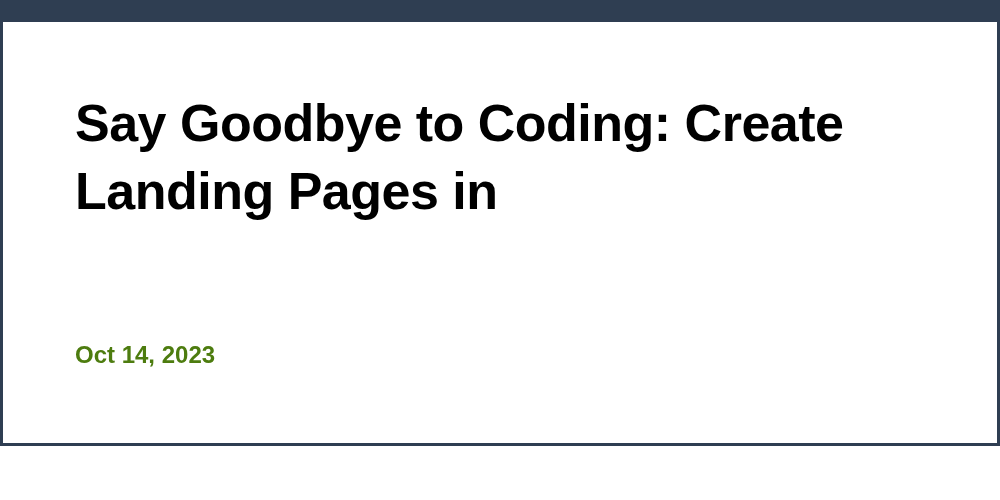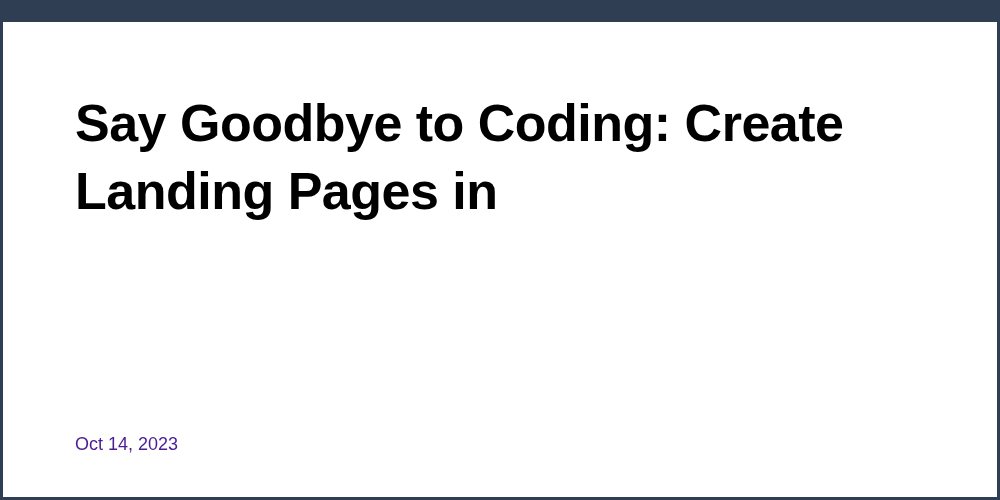--- a/index.html
+++ b/index.html
@@ -14,39 +14,39 @@
       background: #ffffff;
       overflow: hidden;
     }
     .top-bar {
       width: 100%;
       height: 22px;
       background: #2f3e52;
     }
     .content-frame {
       width: 100%;
-      height: 478px;
+      height: 424px;
       border: 3px solid #2f3e52;
       border-top: none;
-      padding: 68px 72px 36px 72px;
+      padding: 68px 72px 68px 72px;
       display: flex;
       flex-direction: column;
       justify-content: space-between;
     }
     .title {
       font-size: 52px;
       font-weight: 700;
       color: #000000;
       line-height: 1.3;
       letter-spacing: -0.5px;
     }
     .date {
-      font-size: 18px;
-      font-weight: 400;
-      color: #4c1d95;
+      font-size: 24px;
+      font-weight: 700;
+      color: #4d7c0f;
       margin-bottom: 6px;
     }
   </style>
 </head>
 <body>
 
 <div class="top-bar"></div>
 <div class="content-frame">
   <h1 class="title">Say Goodbye to Coding: Create Landing Pages in</h1>
   <div class="date">Oct 14, 2023</div>

